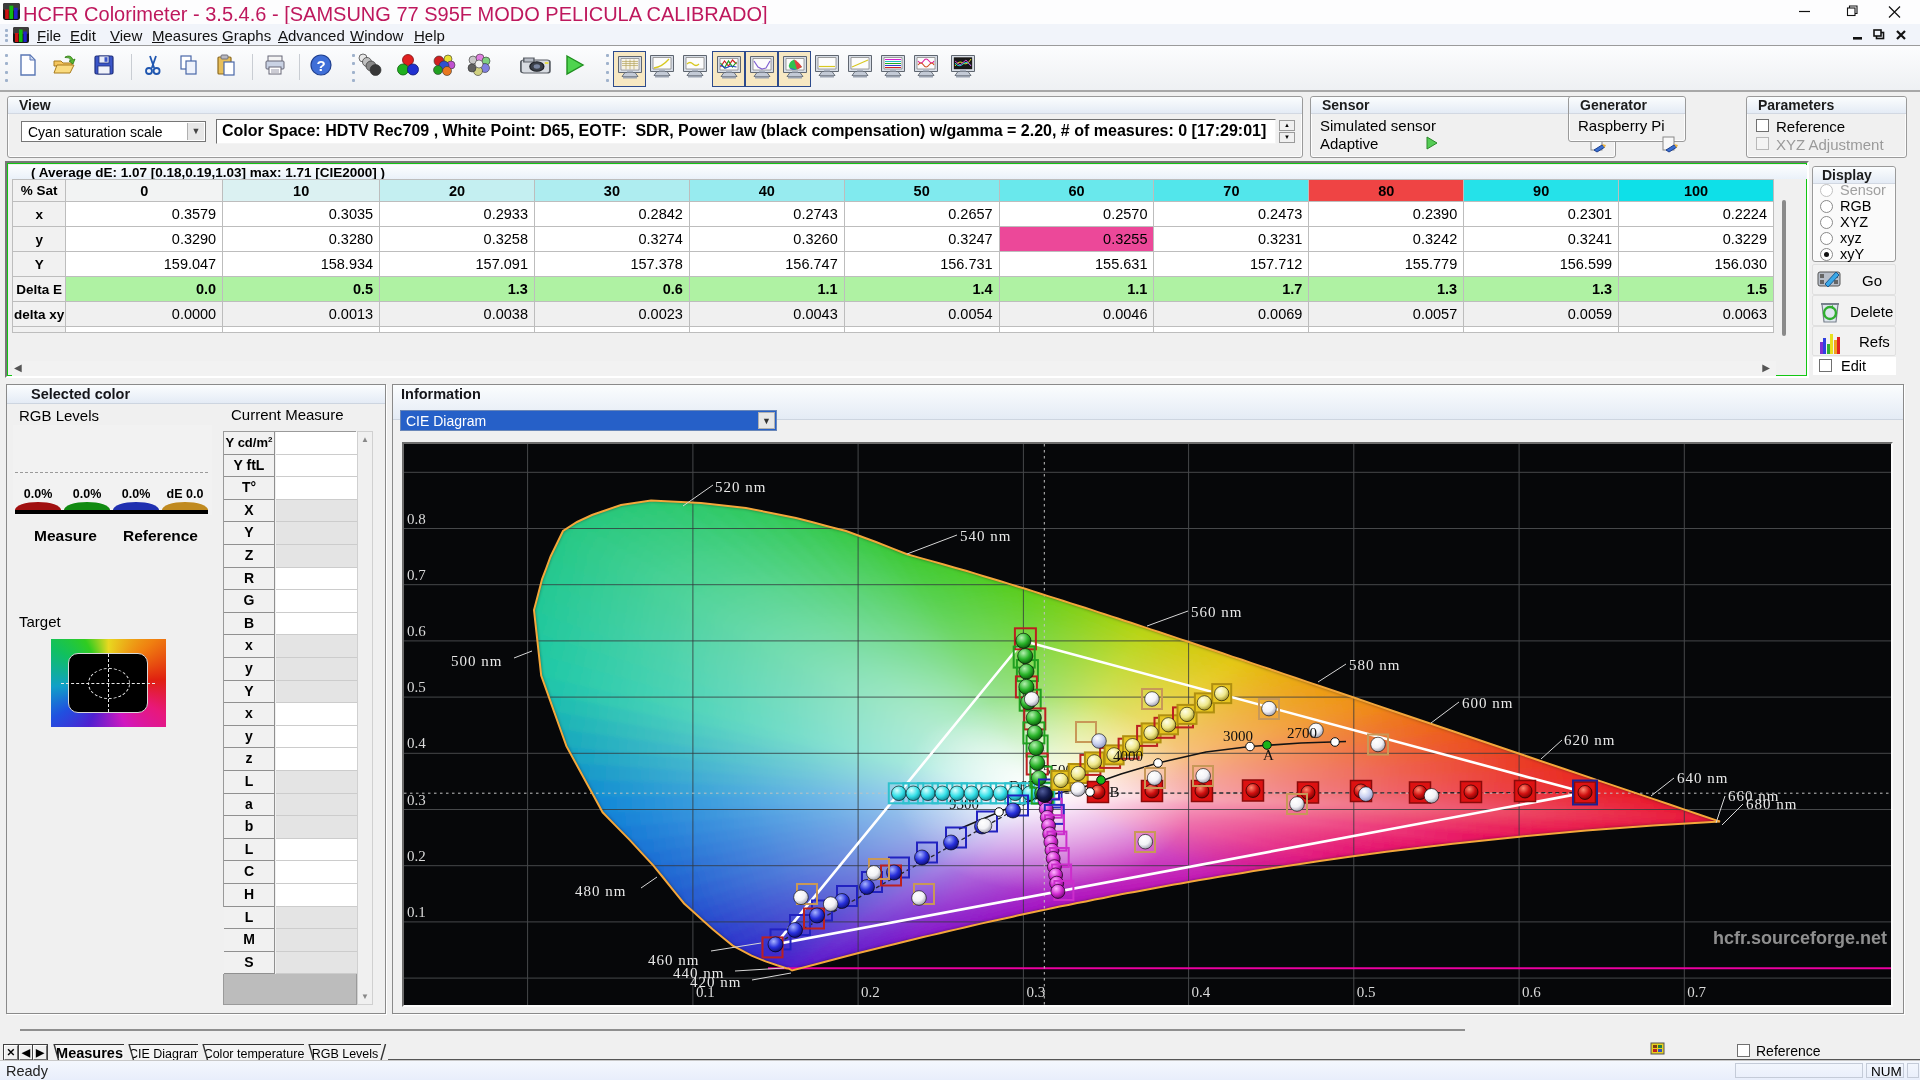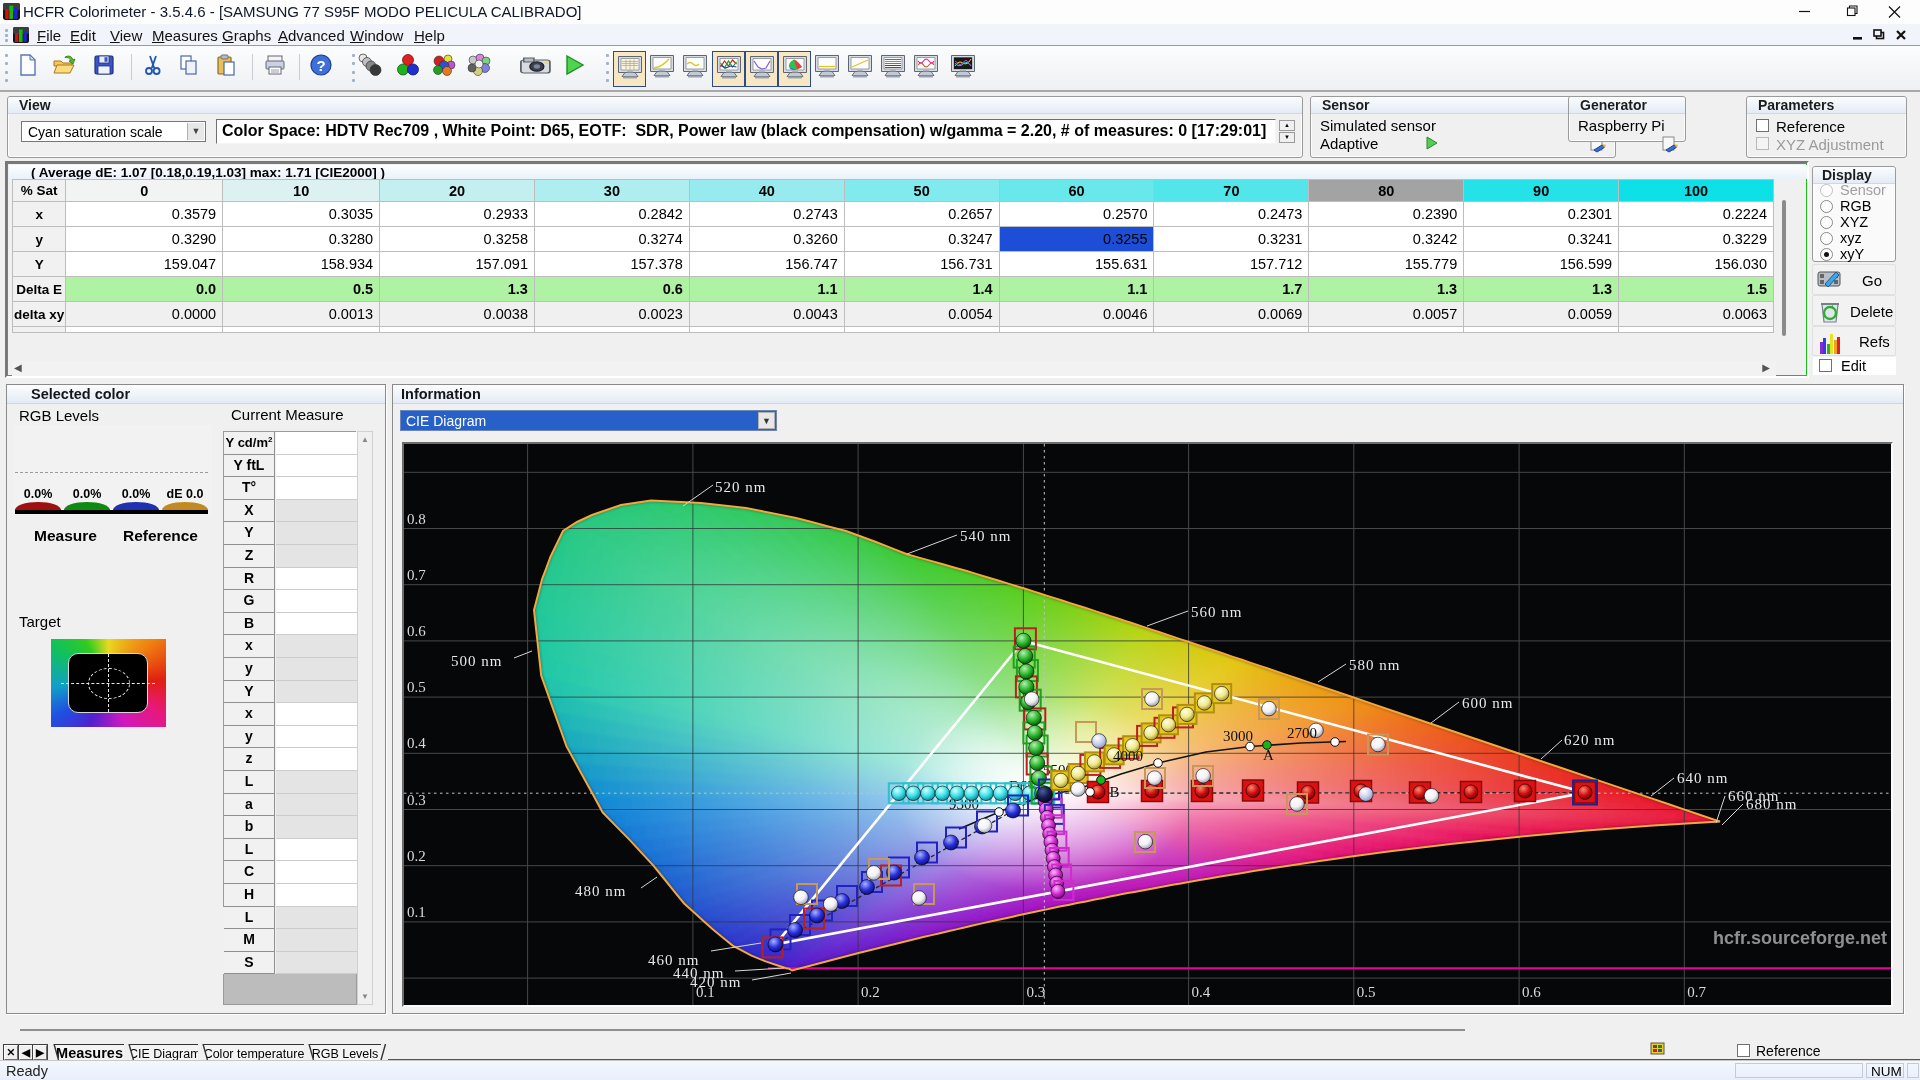--- a/index.html
+++ b/index.html
@@ -1,18 +1,18 @@
 <!DOCTYPE html>
 <html><head><meta charset="utf-8"><title>HCFR</title><style>
 *{margin:0;padding:0;box-sizing:border-box;}
 html,body{width:1920px;height:1080px;overflow:hidden;background:#f0f0f0;
   font-family:"Liberation Sans",sans-serif;-webkit-font-smoothing:antialiased;}
 .abs{position:absolute;}
 #titlebar{left:0;top:0;width:1920px;height:24px;background:#fdfdfe;}
-#titlebar .ttl{left:23px;top:3px;font-size:15px;color:#0f172a;}
+#titlebar .ttl{left:23px;top:3px;font-size:20px;color:#be185d;}
 #menubar{left:0;top:24px;width:1920px;height:22px;background:#f1f4fa;border-bottom:1px solid #9b9b9b;}
 .mitem{position:absolute;top:3px;font-size:15px;color:#111;}
 #toolbar{left:0;top:46px;width:1920px;height:44px;background:linear-gradient(#fcfdfe,#eef0f3);}
 .tbtn{position:absolute;top:7px;width:30px;height:30px;}
 .tsep{position:absolute;top:8px;width:1px;height:26px;background:#c9cdd3;}
 .grip{position:absolute;width:3px;display:flex;flex-direction:column;justify-content:space-between;}
 .grip i{display:block;width:3px;height:3px;background:#9fb2cc;border-radius:1px;}
 .gbox{position:absolute;border:1px solid #9a9a9a;border-radius:3px;background:#f0f0f0;box-shadow:inset 0 0 0 1px #fdfdfd;}
 .gtitle{height:17px;background:linear-gradient(#fbfdfe,#e4ebf5);border-bottom:1px solid #d2d8e2;
   border-radius:3px 3px 0 0;font-weight:bold;font-size:14px;color:#1c1c1c;padding:0 0 0 11px;line-height:17px;}
@@ -350,21 +350,21 @@
             <tr class="hd">
               <td class="rl">% Sat</td>
 <td style="background:#f2f3f3">0</td>
 <td style="background:#dbf1f2">10</td>
 <td style="background:#c4eff1">20</td>
 <td style="background:#aeedf0">30</td>
 <td style="background:#97ebef">40</td>
 <td style="background:#80eaee">50</td>
 <td style="background:#69e8ec">60</td>
 <td style="background:#52e6eb">70</td>
-<td style="background:#a3a3a3">80</td>
+<td style="background:#ef4444">80</td>
 <td style="background:#25e2e9">90</td>
 <td style="background:#0ee0e8">100</td>
 </tr>
 <tr>
               <td class="rl">x</td>
 <td style="background:#ffffff;">0.3579</td>
 <td style="background:#ffffff;">0.3035</td>
 <td style="background:#ffffff;">0.2933</td>
 <td style="background:#ffffff;">0.2842</td>
 <td style="background:#ffffff;">0.2743</td>
@@ -376,21 +376,21 @@
 <td style="background:#ffffff;">0.2224</td>
 </tr>
 <tr>
               <td class="rl">y</td>
 <td style="background:#ffffff;">0.3290</td>
 <td style="background:#ffffff;">0.3280</td>
 <td style="background:#ffffff;">0.3258</td>
 <td style="background:#ffffff;">0.3274</td>
 <td style="background:#ffffff;">0.3260</td>
 <td style="background:#ffffff;">0.3247</td>
-<td style="background:#1d4ed8;">0.3255</td>
+<td style="background:#ec4899;">0.3255</td>
 <td style="background:#ffffff;">0.3231</td>
 <td style="background:#ffffff;">0.3242</td>
 <td style="background:#ffffff;">0.3241</td>
 <td style="background:#ffffff;">0.3229</td>
 </tr>
 <tr>
               <td class="rl">Y</td>
 <td style="background:#ffffff;">159.047</td>
 <td style="background:#ffffff;">158.934</td>
 <td style="background:#ffffff;">157.091</td>
@@ -582,21 +582,21 @@
 <div class="abs" style="left:0;top:519.8px;width:51px;height:22.6px;background:#f1f1f1;border-bottom:1px solid #909090;border-right:1px solid #909090;font-size:14px;font-weight:bold;text-align:center;padding-top:2px;">S</div>
 <div class="abs" style="left:52px;top:519.8px;width:81px;height:22.6px;background:#e4e4e4;border-bottom:1px solid #ccc;"></div>
 </div>
 <div class="abs" style="left:216px;top:589px;width:134px;height:31px;background:#bcbcbc;border:1px solid #9a9a9a;border-top:none;"></div>
 <div class="abs" style="left:350px;top:46px;width:16px;height:574px;background:#f0f0f0;border:1px solid #d0d0d0;">
       <div class="abs" style="left:3px;top:3px;font-size:8px;color:#888;">▲</div>
       <div class="abs" style="left:3px;bottom:3px;font-size:8px;color:#888;">▼</div>
     </div>
 </div>
 <div class="abs" style="left:392px;top:384px;width:1512px;height:630px;border:1px solid #8a8a8a;box-shadow:1px 1px 0 #fff;background:#f0f0f0;">
-<div style="height:19px;background:linear-gradient(#fbfdfe,#e4ebf5);border-bottom:1px solid #cdd5e0;font-weight:bold;font-size:14.5px;color:#15151a;padding:1px 0 0 8px;">Information</div>
+<div style="height:35px;background:linear-gradient(#fbfdfe,#e4ebf5);border-bottom:1px solid #cdd5e0;font-weight:bold;font-size:14.5px;color:#15151a;padding:1px 0 0 8px;">Information</div>
 <div class="abs" style="left:7px;top:25px;width:377px;height:21px;border:1px solid #6a87b8;background:#2660c8;">
       <div class="abs" style="left:5px;top:2px;font-size:14px;color:#fff;">CIE Diagram</div>
       <div class="abs" style="right:1px;top:1px;width:17px;height:17px;background:#e7e7e7;border:1px solid #b0b0b0;font-size:9px;color:#333;text-align:center;line-height:16px;">▼</div>
     </div>
 <div class="abs" style="left:9px;top:57px;width:1491px;height:565px;border-top:2px solid #6d6d6d;border-left:2px solid #6d6d6d;border-bottom:2px solid #fbfbfb;border-right:2px solid #fbfbfb;">
 <svg width="1487" height="561" viewBox="0 0 1487 561" style="display:block">
 <defs>
 <clipPath id="hs">
             <path d="M388.0,526.5 L384.5,524.5 L382.4,524.2 L382.4,524.2 L373.1,521.3 L361.6,517.4 L347.5,511.7 L338.1,506.6 L328.7,501.6 L318.7,493.5 L308.7,485.3 L299.2,476.7 L289.6,468.1 L280.1,459.5 L269.8,446.8 L259.5,434.0 L249.2,421.3 L237.6,408.9 L226.1,396.4 L212.3,382.4 L198.6,368.3 L189.6,351.8 L180.5,335.2 L171.5,318.7 L162.4,302.2 L156.1,284.5 L149.8,266.8 L143.5,249.2 L137.2,231.5 L134.8,209.7 L132.4,187.9 L130.0,166.1 L134.1,150.6 L138.1,135.1 L142.4,123.8 L146.6,112.5 L152.8,99.7 L159.0,87.0 L173.0,78.0 L188.0,71.0 L202.5,66.0 L217.0,61.0 L232.0,58.8 L247.0,56.5 L272.0,57.8 L297.0,59.0 L319.5,61.5 L342.0,64.0 L367.0,69.0 L392.0,74.0 L408.7,78.3 L425.3,82.7 L442.0,87.0 L457.0,92.5 L472.0,98.0 L487.5,104.1 L503.0,110.2 L515.0,113.6 L526.9,116.9 L538.9,120.3 L550.9,123.7 L562.8,127.0 L571.3,129.6 L579.7,132.2 L588.2,134.8 L596.6,137.3 L605.1,139.9 L613.5,142.5 L622.0,145.0 L629.4,147.4 L636.7,149.7 L644.1,152.1 L651.5,154.4 L658.9,156.8 L666.2,159.1 L673.6,161.5 L681.0,163.8 L687.6,165.9 L694.1,168.1 L700.7,170.2 L707.3,172.4 L713.9,174.5 L720.4,176.7 L727.0,178.8 L733.6,181.0 L740.1,183.1 L747.5,185.6 L754.9,188.0 L762.2,190.5 L769.6,192.9 L776.9,195.4 L784.3,197.8 L791.6,200.3 L799.0,202.7 L808.7,206.0 L818.5,209.3 L828.2,212.6 L838.0,215.8 L847.7,219.1 L857.5,222.4 L868.9,226.2 L880.4,230.1 L891.9,234.0 L903.3,237.9 L914.8,241.7 L933.4,248.0 L951.9,254.3 L970.5,260.6 L988.3,266.7 L1006.1,272.7 L1023.9,278.7 L1049.0,287.2 L1074.1,295.7 L1097.0,303.5 L1119.9,311.3 L1159.7,324.8 L1194.8,336.6 L1223.8,346.4 L1247.5,354.4 L1266.3,360.8 L1281.3,365.9 L1293.4,370.0 L1316.0,377.6 L1249.1,381.6 L1182.2,386.6 L1115.5,392.7 L1048.8,399.7 L1015.5,403.8 L982.3,407.8 L949.1,412.3 L915.8,416.9 L899.3,419.4 L882.7,422.0 L866.1,424.5 L849.5,427.0 L838.5,428.9 L827.4,430.7 L816.4,432.6 L805.3,434.5 L794.3,436.3 L783.3,438.2 L776.7,439.4 L770.0,440.6 L763.4,441.8 L756.8,443.0 L750.2,444.3 L743.6,445.5 L737.0,446.7 L730.4,447.9 L723.7,449.1 L717.1,450.3 L712.7,451.2 L708.3,452.1 L703.9,453.0 L699.5,453.9 L695.1,454.7 L690.7,455.6 L686.3,456.5 L681.9,457.4 L677.5,458.3 L673.1,459.1 L668.7,460.0 L664.3,460.9 L659.9,461.8 L655.5,462.6 L651.1,463.5 L646.4,464.5 L641.7,465.6 L637.0,466.6 L632.3,467.6 L627.6,468.6 L622.8,469.6 L618.1,470.6 L613.4,471.6 L608.7,472.7 L604.0,473.7 L599.3,474.7 L594.6,475.7 L589.9,476.7 L585.2,477.7 L576.9,479.6 L568.7,481.5 L560.5,483.5 L552.3,485.4 L544.0,487.3 L535.8,489.2 L527.6,491.1 L519.3,493.0 L506.2,496.2 L493.1,499.5 L479.9,502.7 L466.8,506.0 L453.6,509.2 L431.7,515.0 L409.9,520.7 Z"></path>
           </clipPath>

